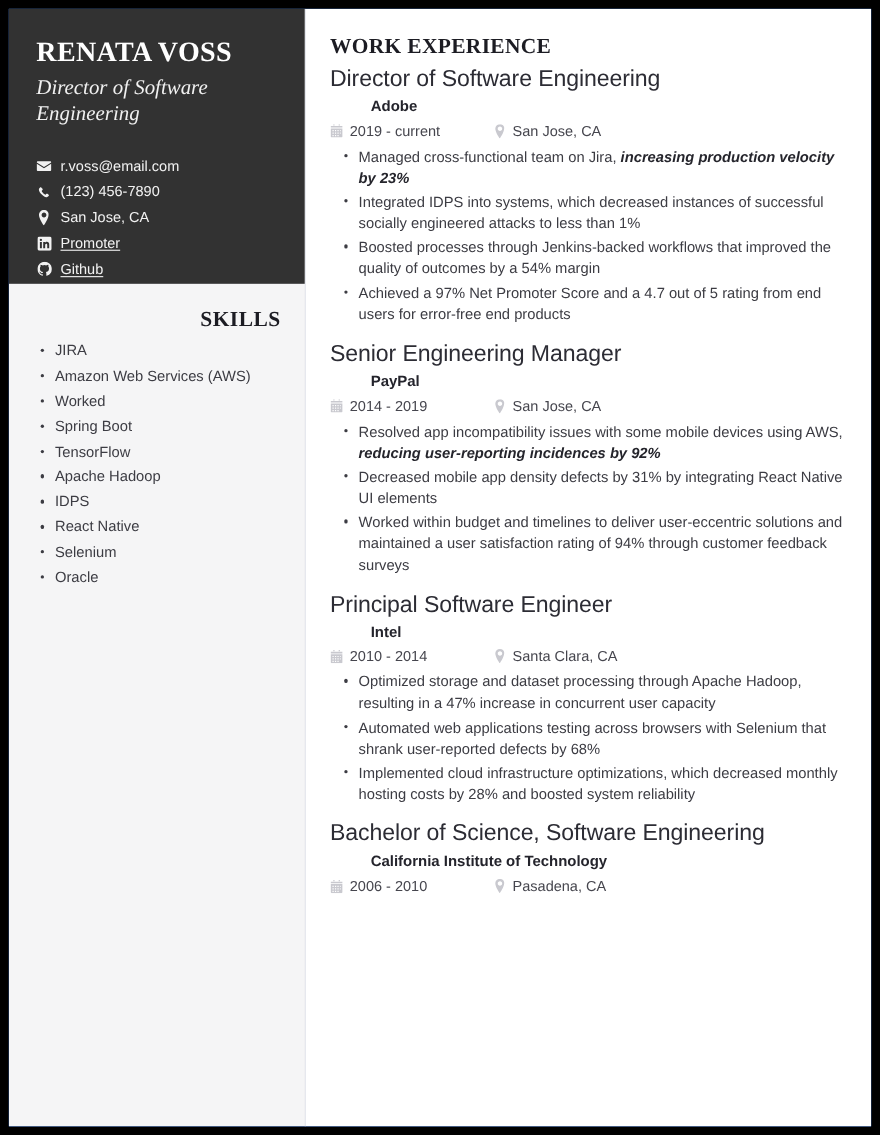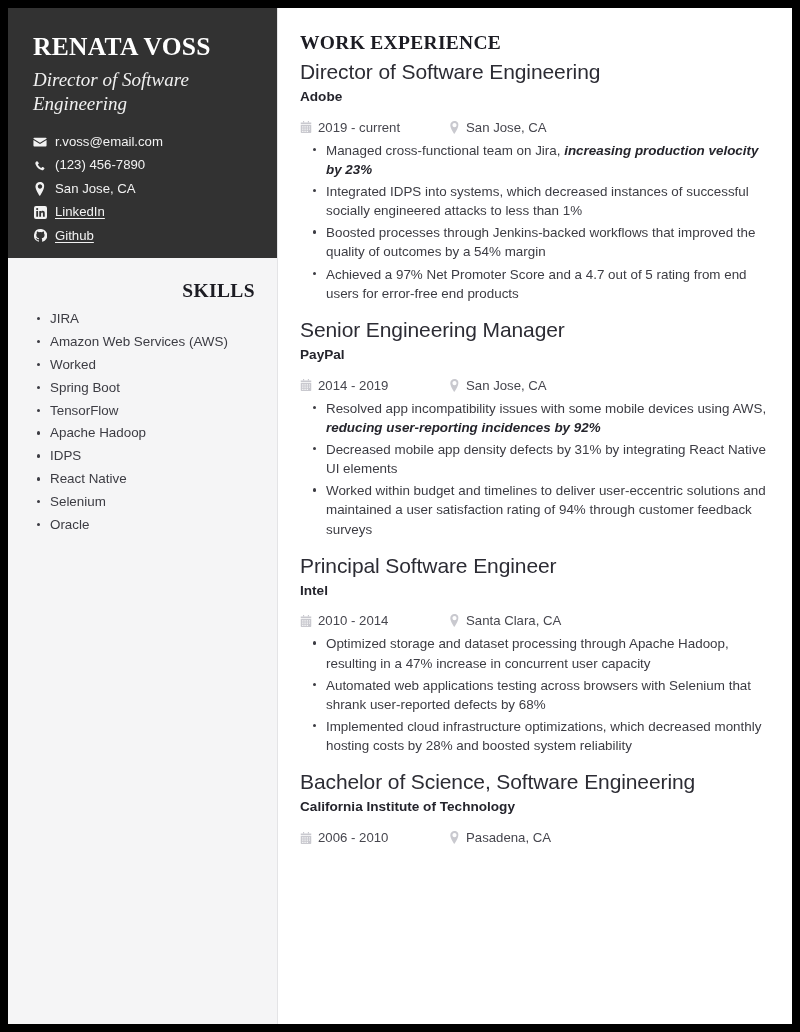--- a/index.html
+++ b/index.html
@@ -56,21 +56,21 @@
   .job-title-head {
     font-family: "Liberation Serif", serif;
     font-style: italic;
     font-size: 19px;
     color: #f0f0f0;
     line-height: 1.25;
     margin-top: 7px;
   }
 
   .contact-list {
-    margin-top: 16px;
+    margin-top: 25px;
     display: flex;
     flex-direction: column;
     gap: 3px;
   }
 
   .contact-row {
     display: flex;
     align-items: center;
     gap: 8px;
     color: #f2f2f2;
@@ -160,29 +160,30 @@
     line-height: 1.28;
     letter-spacing: -0.1px;
   }
 
   .entry-org {
     font-size: 13.6px;
     font-weight: bold;
     color: #24242c;
     line-height: 1.45;
     margin-top: 1px;
+    margin-left: 37px;
   }
 
   .entry-meta {
     display: flex;
     align-items: center;
     font-size: 13.2px;
     color: #46464e;
     line-height: 1.6;
-    margin-top: 10px;
+    margin-top: 2px;
     margin-bottom: 3px;
   }
 
   .meta-item {
     display: flex;
     align-items: center;
     gap: 6px;
   }
   .meta-date { width: 148px; }
 
@@ -270,21 +271,21 @@
           </span>
           <span>San Jose, CA</span>
         </div>
 
         <div class="contact-row">
           <span class="ic">
             <svg width="13" height="13" viewBox="0 0 16 16" fill="#f2f2f2">
               <path d="M13.6 0H2.4A2.4 2.4 0 0 0 0 2.4v11.2A2.4 2.4 0 0 0 2.4 16h11.2a2.4 2.4 0 0 0 2.4-2.4V2.4A2.4 2.4 0 0 0 13.6 0ZM5 13.2H2.8V6.1H5ZM3.9 5.1a1.3 1.3 0 1 1 0-2.6 1.3 1.3 0 0 1 0 2.6Zm9.3 8.1h-2.2V9.6c0-.9-.3-1.5-1.1-1.5-.6 0-1 .4-1.1 .8 0 .2-.1.4-.1.6v3.7H6.5s0-6.1 0-7.1h2.2v1c.3-.5.8-1.2 2-1.2 1.5 0 2.5 1 2.5 3Z"></path>
             </svg>
           </span>
-          <span class="lnk">LinkedIn</span>
+          <span class="lnk">Promoter</span>
         </div>
 
         <div class="contact-row">
           <span class="ic">
             <svg width="13" height="13" viewBox="0 0 16 16" fill="#f2f2f2">
               <path d="M8 0a8 8 0 0 0-2.5 15.6c.4.1.5-.2.5-.4v-1.4c-2 .4-2.5-.5-2.7-1-.1-.3-.5-1-.9-1.2-.3-.2-.7-.6 0-.6.6 0 1 .6 1.2.8.7 1.2 1.8.9 2.3.7.1-.5.3-.9.5-1.1-1.8-.2-3.6-.9-3.6-4 0-.9.3-1.6.8-2.1-.1-.2-.4-1 .1-2.1 0 0 .7-.2 2.2.8a7.4 7.4 0 0 1 4 0c1.5-1 2.2-.8 2.2-.8.5 1.1.2 1.9.1 2.1.5.5.8 1.2.8 2.1 0 3.1-1.9 3.8-3.6 4 .3.3.6.8.6 1.6v2.3c0 .2.1.5.5.4A8 8 0 0 0 8 0Z"></path>
             </svg>
           </span>
           <span class="lnk">Github</span>
         </div>

